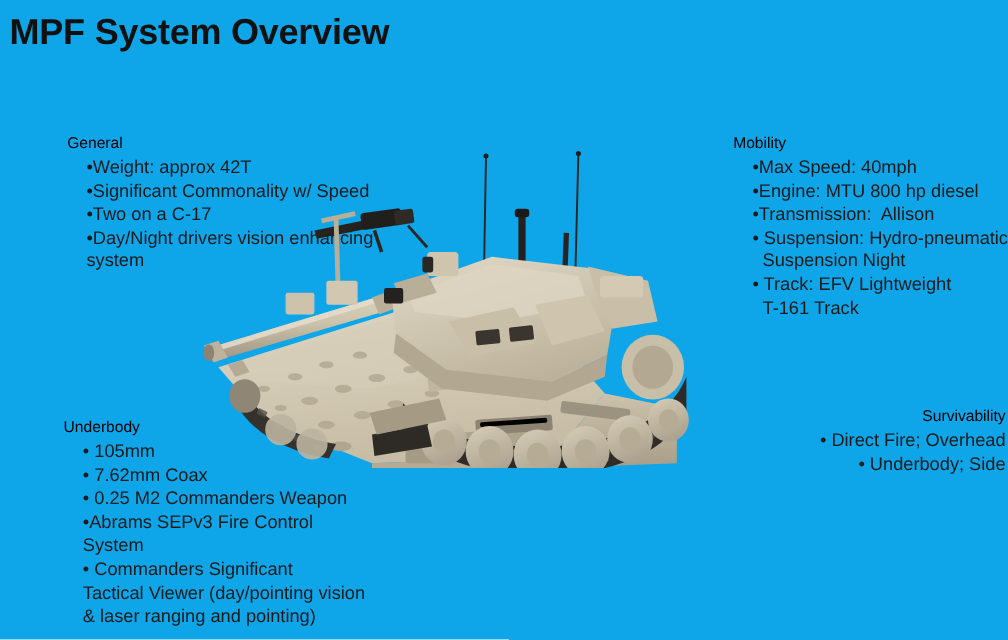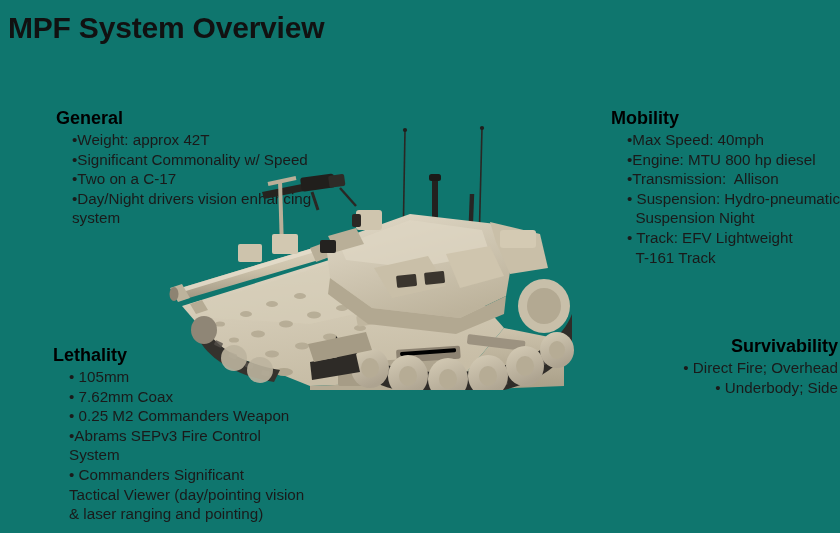--- a/index.html
+++ b/index.html
@@ -9,21 +9,21 @@
     background: #ffffff;
   }
   body {
     font-family: "Liberation Sans", sans-serif;
     color: #000000;
   }
   #slide {
     position: relative;
     width: 840px;
     height: 533px;
-    background: #0f766e;
+    background: #0ea5e9;
     overflow: hidden;
   }
 
   
   .slide-title {
     position: absolute;
     left: 8px;
     top: 11px;
     font-size: 30px;
     font-weight: bold;
@@ -34,22 +34,22 @@
   }
 
   
   .block {
     position: absolute;
     font-size: 15.2px;
     line-height: 19.6px;
     color: #1a1a1a;
   }
   .block-heading {
-    font-weight: bold;
-    font-size: 18px;
+    font-weight: normal;
+    font-size: 13px;
     line-height: 21px;
     margin-bottom: 1px;
     color: #000000;
   }
   .block ul {
     list-style: none;
     margin: 0;
     padding: 0;
   }
   .block li {
@@ -97,21 +97,21 @@
       <li>•Engine: MTU 800 hp diesel</li>
       <li>•Transmission:  Allison</li>
       <li>• Suspension: Hydro-pneumatic</li>
       <li>  Suspension Night</li>
       <li>• Track: EFV Lightweight</li>
       <li>  T-161 Track</li>
     </ul>
   </div>
 
   <div class="block" id="block-lethality">
-    <div class="block-heading">Lethality</div>
+    <div class="block-heading">Underbody</div>
     <ul>
       <li>• 105mm</li>
       <li>• 7.62mm Coax</li>
       <li>• 0.25 M2 Commanders Weapon</li>
       <li>•Abrams SEPv3 Fire Control</li>
       <li>System</li>
       <li>• Commanders Significant</li>
       <li>Tactical Viewer (day/pointing vision</li>
       <li>&amp; laser ranging and pointing)</li>
     </ul>

